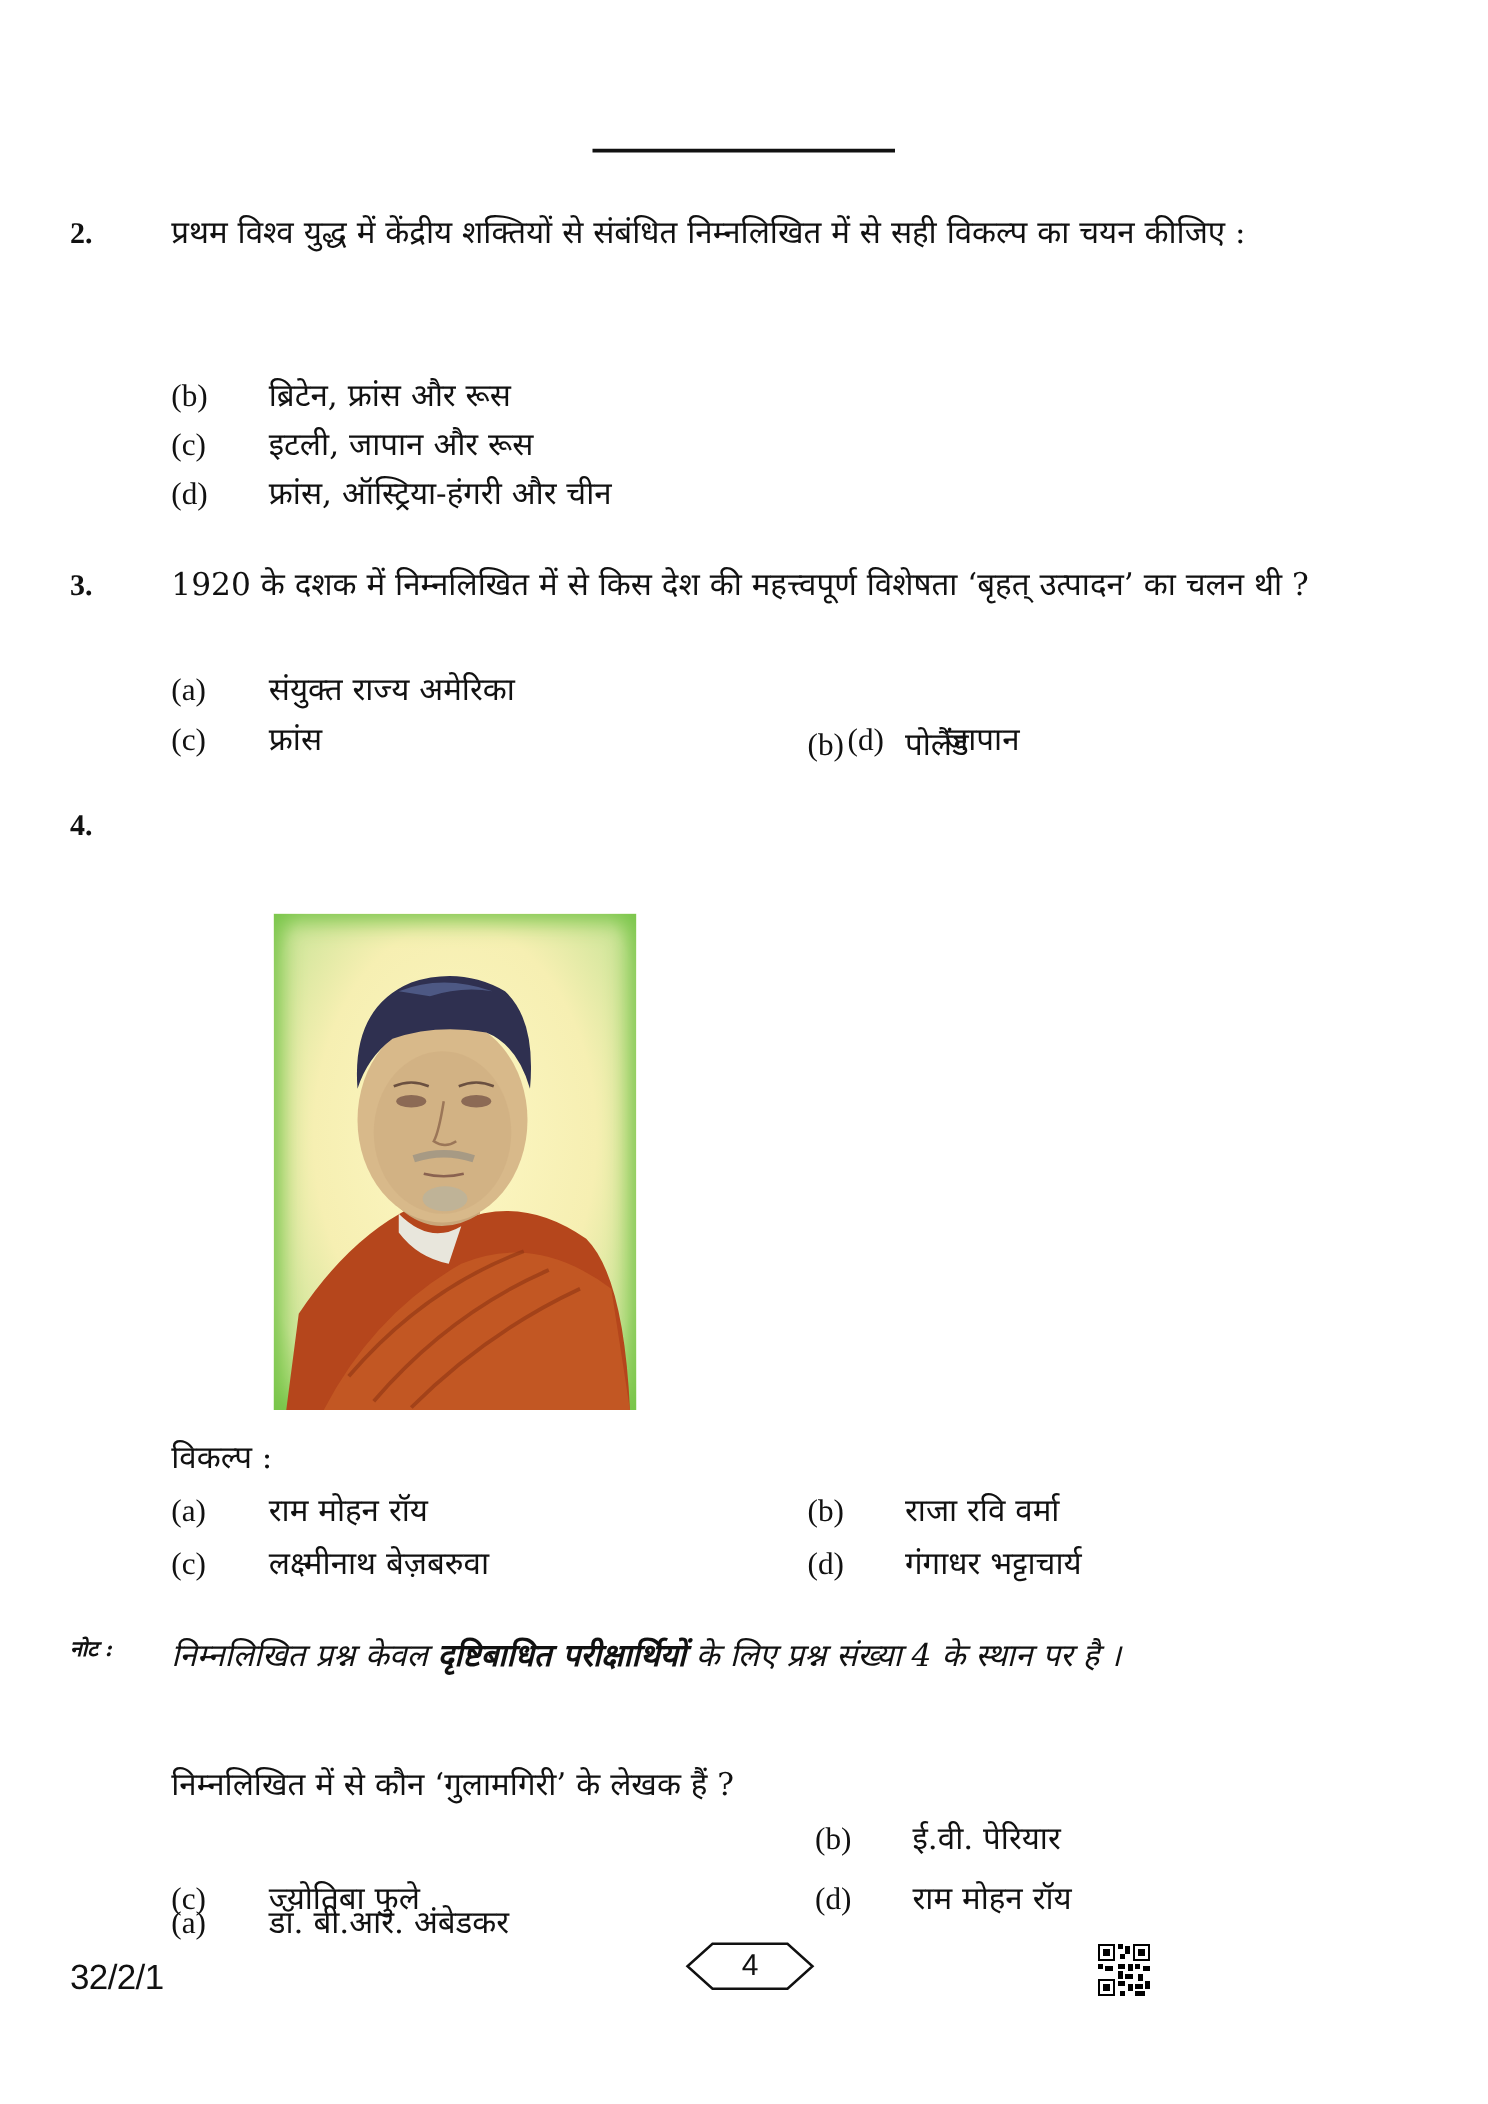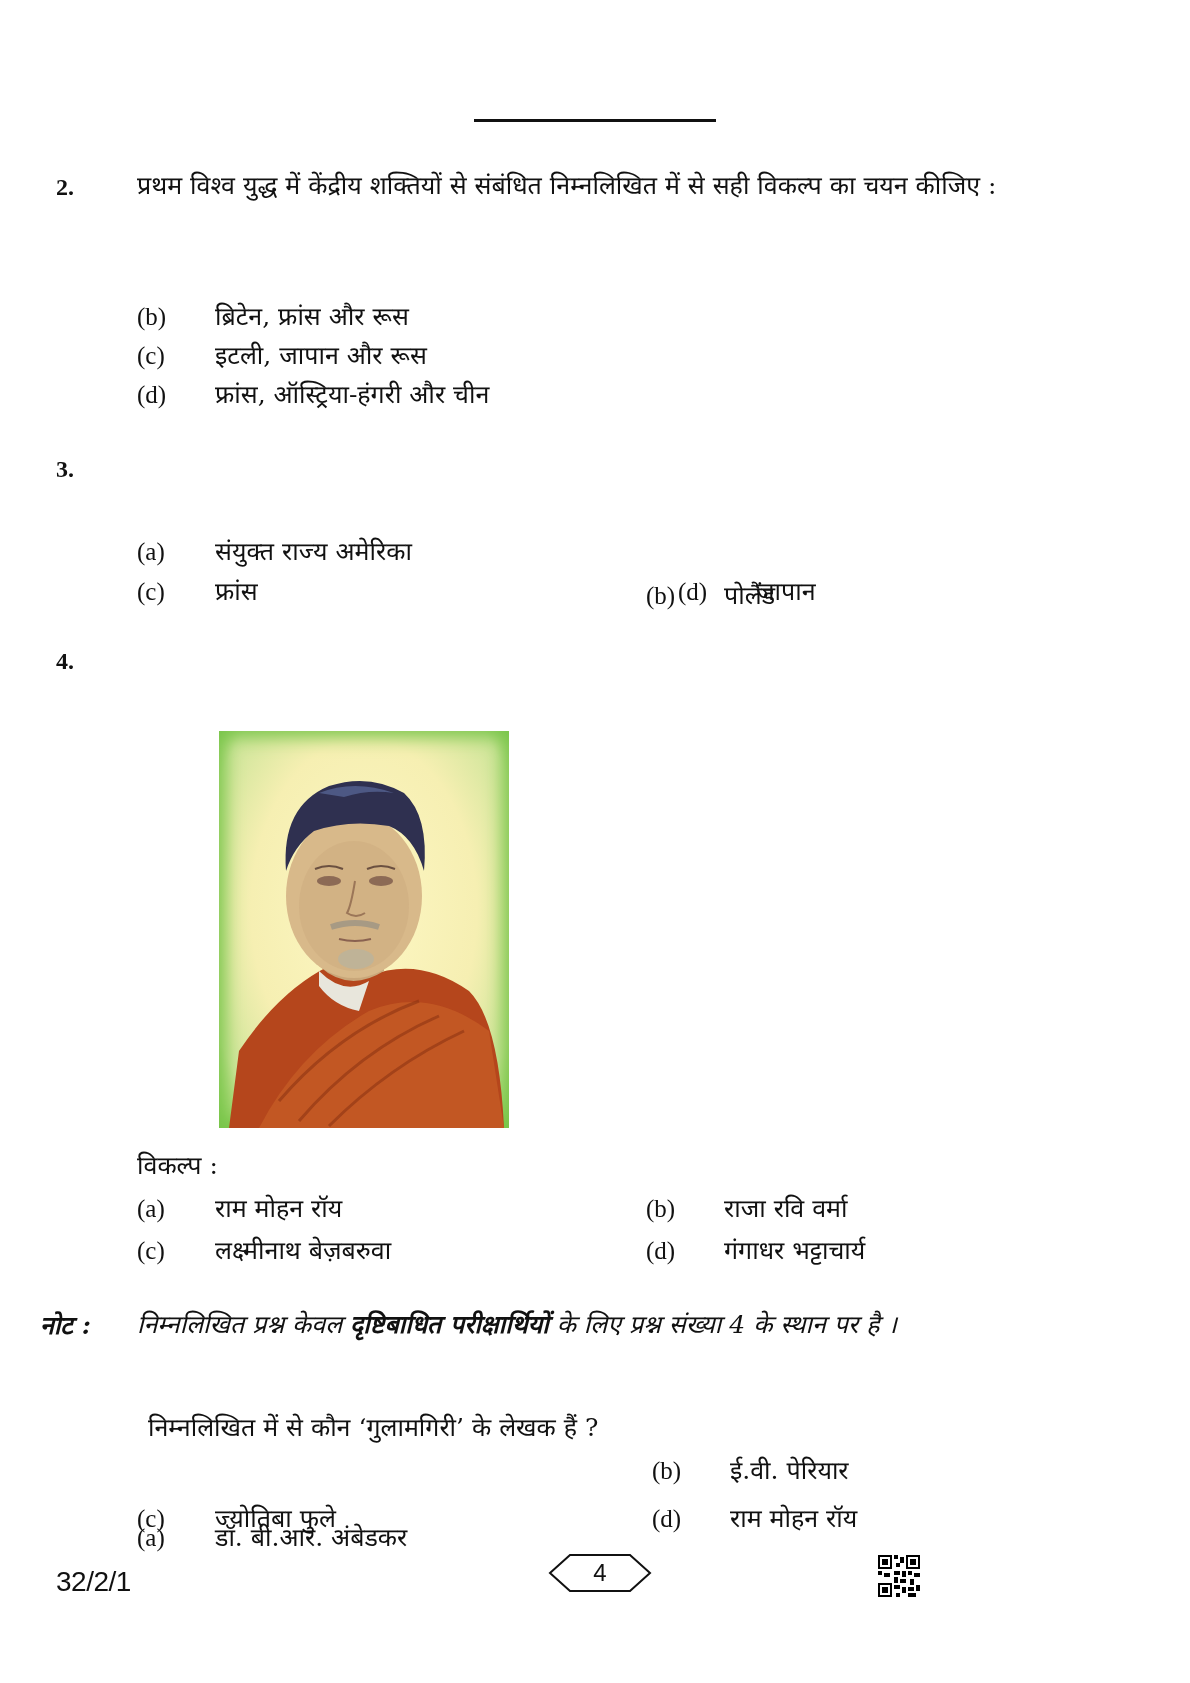--- a/index.html
+++ b/index.html
@@ -25,21 +25,21 @@
 
     .portrait {
       position: absolute; left: 219px; top: 731px; width: 290px; height: 397px;
       background: radial-gradient(ellipse at 50% 45%, #fdf7c4 0%, #f6efb2 55%, #cfe59a 82%, #7fcb4e 100%);
       overflow: hidden;
       box-shadow: inset 0 0 18px 6px #79c54a;
     }
     .portrait svg { position: absolute; left: 0; top: 0; }
 
     .note-label {
-      position: absolute; left: 40px; top: 1307px; font-size: 25px; font-weight: bold; font-style: italic; text-align: right;
+      position: absolute; left: 56px; top: 1307px; font-size: 17px; font-weight: bold; font-style: italic; text-align: right;
     }
     .note-text {
       position: absolute; left: 137px; top: 1303px; width: 940px; font-size: 25px; line-height: 44px;
       font-style: italic; text-align: justify; text-align-last: left;
     }
     .note-text b { font-weight: bold; }
 
     .footer-code {
       position: absolute; left: 56px; top: 1566px; font-size: 28px;
       font-family: "Liberation Sans", sans-serif; letter-spacing: -0.5px;
@@ -64,20 +64,21 @@
     <span class="lbl">(b)</span><span class="txt">ब्रिटेन, फ्रांस और रूस</span>
   </div>
   <div class="opt" style="left:137px; top:340px;">
     <span class="lbl">(c)</span><span class="txt">इटली, जापान और रूस</span>
   </div>
   <div class="opt" style="left:137px; top:379px;">
     <span class="lbl">(d)</span><span class="txt">फ्रांस, ऑस्ट्रिया-हंगरी और चीन</span>
   </div>
 
   <div class="qnum" style="top:456px;">3.</div>
+  <div class="qtext" style="top:448px;">1920 के दशक में निम्नलिखित में से किस देश की महत्त्वपूर्ण विशेषता ‘बृहत् उत्पादन’ का चलन थी ?</div>
   <div class="opt" style="left:137px; top:536px;">
     <span class="lbl">(a)</span><span class="txt">संयुक्त राज्य अमेरिका</span>
   </div>
   <div class="opt" style="left:646px; top:536px;margin-top:44px;">
     <span class="lbl">(b)</span><span class="txt">पोलैंड</span>
   </div>
   <div class="opt" style="left:137px; top:576px;">
     <span class="lbl">(c)</span><span class="txt">फ्रांस</span>
   </div>
   <div class="opt" style="left:678px; top:576px;">
@@ -133,21 +134,21 @@
     <span class="lbl">(d)</span><span class="txt">गंगाधर भट्टाचार्य</span>
   </div>
 
   <div class="note-label">नोट :</div>
   <div class="note-text">
     <span>निम्नलिखित प्रश्न केवल</span>
     <b>दृष्टिबाधित परीक्षार्थियों</b>
     <span>के लिए प्रश्न संख्या 4 के स्थान पर है ।</span>
   </div>
 
-  <div class="opt" style="left:148px; top:1412px;">निम्नलिखित में से कौन ‘गुलामगिरी’ के लेखक हैं ?</div>
+  <div class="opt" style="left:137px; top:1412px;">निम्नलिखित में से कौन ‘गुलामगिरी’ के लेखक हैं ?</div>
   <div class="opt" style="left:137px; top:1522px;">
     <span class="lbl">(a)</span><span class="txt">डॉ. बी.आर. अंबेडकर</span>
   </div>
   <div class="opt" style="left:652px; top:1455px;">
     <span class="lbl">(b)</span><span class="txt">ई.वी. पेरियार</span>
   </div>
   <div class="opt" style="left:137px; top:1503px;">
     <span class="lbl">(c)</span><span class="txt">ज्योतिबा फुले</span>
   </div>
   <div class="opt" style="left:652px; top:1503px;">

